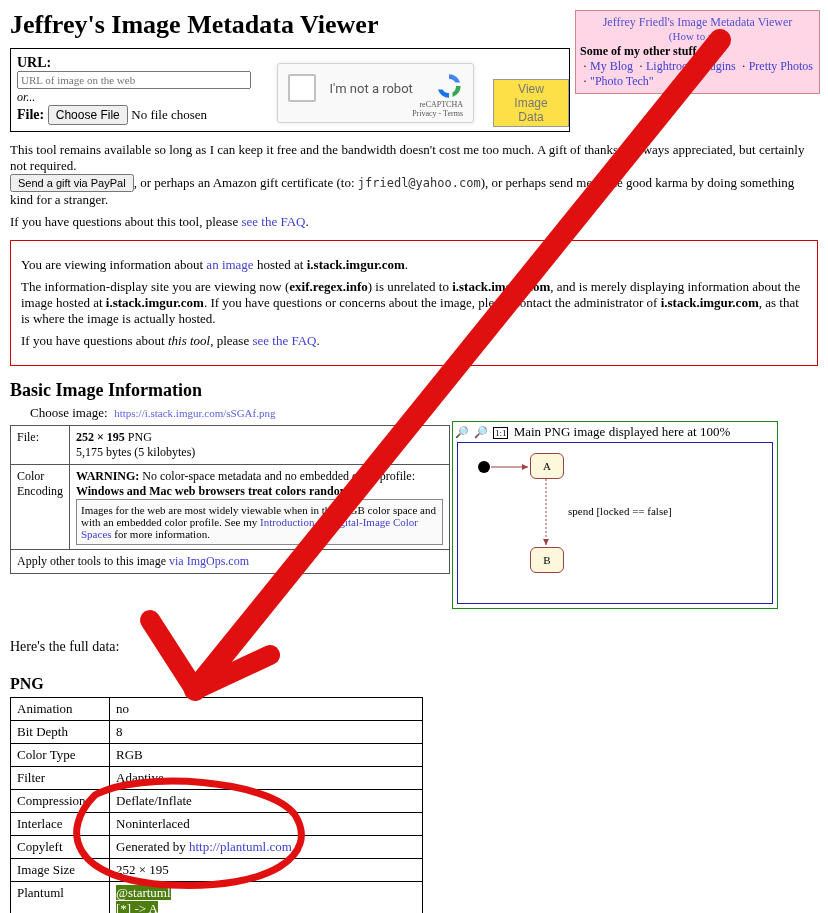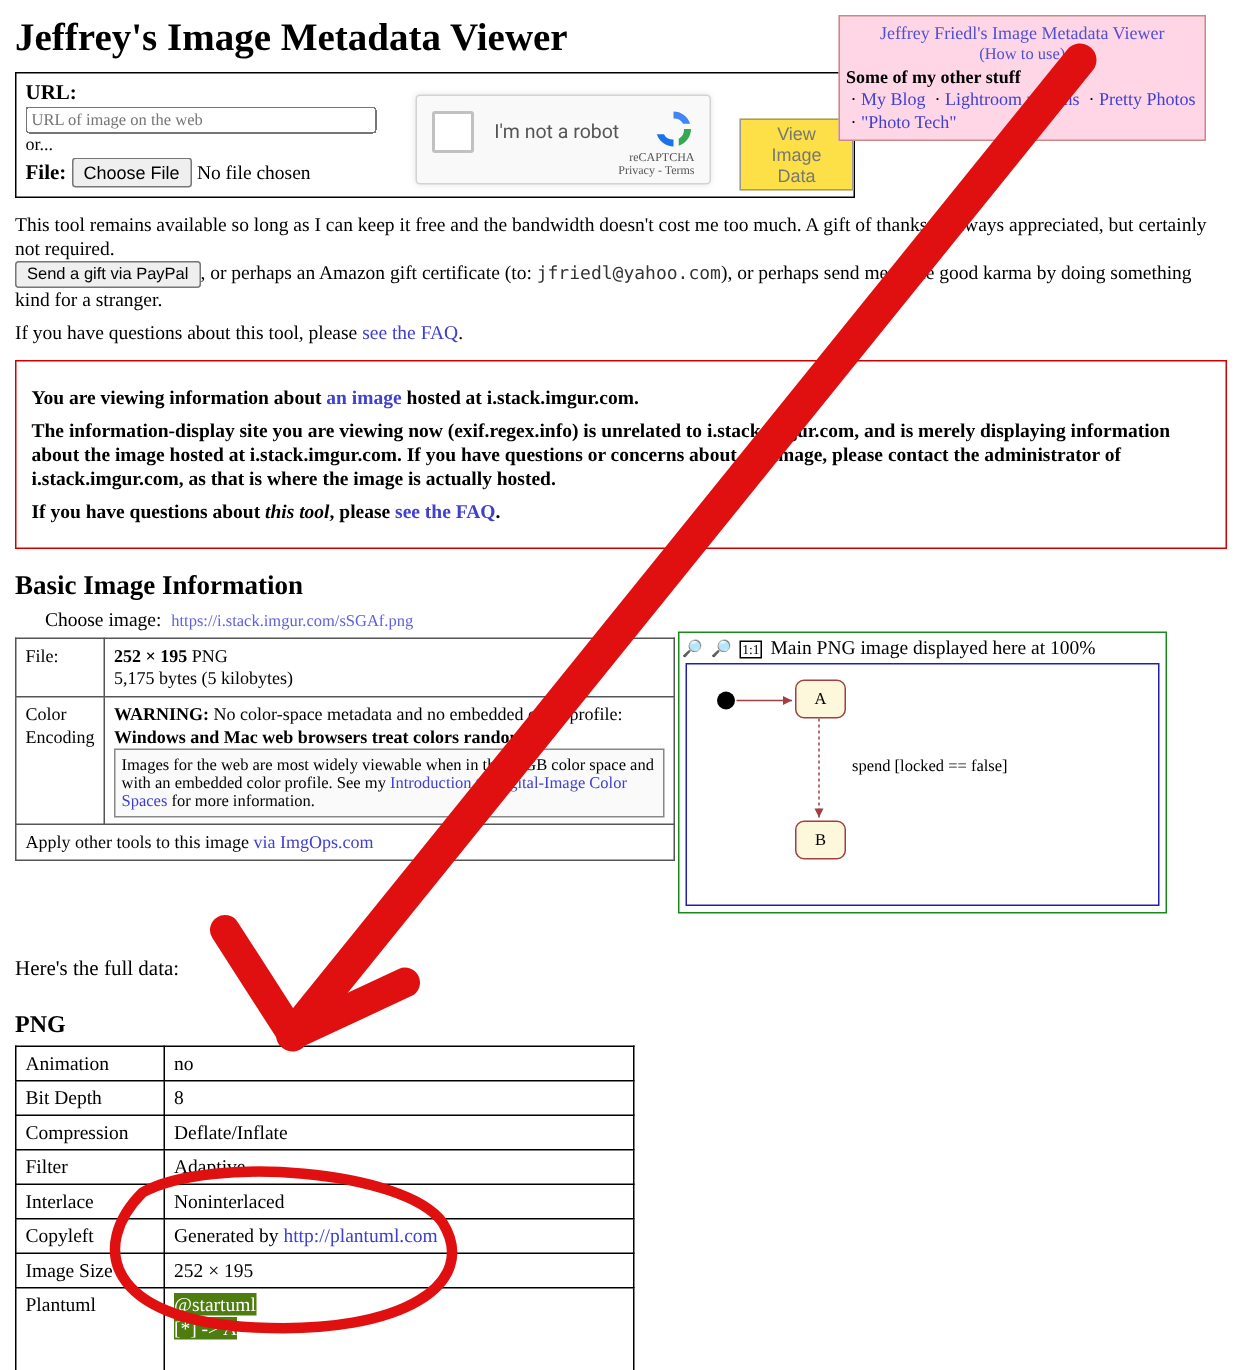--- a/index.html
+++ b/index.html
@@ -1,38 +1,38 @@
 <!DOCTYPE html>
 <html><head>
   <meta charset="utf-8">
   <style>
     body { margin:0; padding:10px; font-family:"Times New Roman", serif; font-size:14px; color:#000; background:#fff; width:828px; box-sizing:border-box; position:relative; }
     h1 { font-size:26px; margin:0 0 8px 0; font-weight:bold; }
     a { color:#4040d0; text-decoration:none; }
-    .pink-box { position:absolute; top:10px; right:24px; width:235px; background:#ffd6e6; border:1px solid #c88; padding:4px; font-size:12px; z-index:10; }
+    .pink-box { position:absolute; top:10px; right:8px; width:235px; background:#ffd6e6; border:1px solid #c88; padding:4px; font-size:12px; z-index:10; }
     .pink-box .title { text-align:center; color:#5050d0; font-size:12px; }
     .pink-box .howto { text-align:center; color:#5050d0; font-size:11px; display:block; }
     .pink-box .other-label { font-weight:bold; font-size:12px; margin-top:2px; }
     .pink-box .other-links { font-size:12px; }
     .url-box { border:1px solid #000; padding:6px; margin-bottom:10px; width:546px; position:relative; }
     .url-box label { font-weight:bold; }
     .url-box input[type=text] { width:226px; font-size:11px; font-family:serif; color:#888; }
     .file-btn { font-size:12px; }
     .file-label { font-size:13px; }
     .captcha { display:inline-block; border:1px solid #d3d3d3; border-radius:3px; padding:10px 10px 4px 10px; background:#f9f9f9; width:175px; position:absolute; left:266px; top:14px; box-shadow:0 0 4px rgba(0,0,0,0.1); }
     .captcha .cb { display:inline-block; width:24px; height:24px; border:2px solid #c1c1c1; border-radius:2px; vertical-align:middle; background:#fff; }
     .captcha .txt { font-family:Roboto,Arial,sans-serif; font-size:13px; color:#555; vertical-align:middle; margin-left:10px; }
     .captcha .logo { text-align:right; font-size:8px; color:#555; margin-top:-30px; }
     .captcha .logo svg{display:block;margin-left:auto;}
     .viewbtn { position:absolute; left:482px; top:30px; font-size:12px; color:#777; background:#fde047; border:1px solid #999; padding:2px 6px; }
     .para { font-size:13px; margin:6px 0; }
     .sendbtn { font-size:11px; }
     .mono { font-family:monospace; font-size:12px; color:#333; }
     .redbox { border:1px solid #d00000; padding:10px; margin:10px 0; font-size:13px; }
-    .redbox p { margin:6px 0;font-weight:bold; }
+    .redbox p { margin:6px 0; }
     h2.sect { font-size:18px; font-weight:bold; margin:14px 0 4px 0; }
     .target-line { margin-left:20px; font-size:13px; }
     .target-line .tl { color:#6060e0; font-size:11px; font-family:serif; }
     .info-wrap { display:flex; align-items:flex-start; gap:2px; }
     table.info { border-collapse:collapse; font-size:12px; width:440px; margin-top:4px; }
     table.info td { border:1px solid #555; padding:4px 6px; vertical-align:top; }
     .warnbox { border:1px solid #888; padding:4px; font-size:11px; background:#fafafa; }
     .applyrow td { font-size:12px; }
     .preview-box { border:1px solid #1a8a1a; padding:2px; width:320px; font-size:13px; }
     .preview-icons span { display:inline-block; font-size:11px; margin-right:2px; }
@@ -61,21 +61,21 @@
     &nbsp;·&nbsp;<a href="#">My Blog</a>
     &nbsp;·&nbsp;<a href="#">Lightroom plugins</a>
     &nbsp;·&nbsp;<a href="#">Pretty Photos</a>
     &nbsp;·&nbsp;<a href="#">"Photo Tech"</a>
   </div>
 </div>
 
 <div class="url-box">
   <label>URL:</label><br>
   <input type="text" placeholder="URL of image on the web" style=""><br>
-  <span style="font-size:12px;">or...</span><br>
+  <span style="font-style:italic;font-size:12px;">or...</span><br>
   <label>File:</label>
   <button class="file-btn">Choose File</button>
   <span class="file-label">No file chosen</span>
 
   <div class="captcha">
     <span class="cb"></span>
     <span class="txt">I'm not a robot</span>
     <div class="logo">
       <svg width="28" height="28" viewBox="0 0 24 24">
           <path fill="#4285f4" d="M12 2a10 10 0 0 1 9.5 7h-4A6 6 0 0 0 12 6V2z"></path>
@@ -158,26 +158,30 @@
   <tbody>
       <tr>
         <td class="k">Animation</td>
         <td style="width:300px">no</td>
       </tr>
   <tr>
         <td class="k">Bit Depth</td>
         <td>8</td>
       </tr>
   <tr>
+        <td class="k">Color Type</td>
+        <td>RGB</td>
+      </tr>
+  <tr>
+        <td class="k">Filter</td>
+        <td>Adaptive</td>
+      </tr>
+  <tr>
         <td class="k">Compression</td>
         <td>Deflate/Inflate</td>
-      </tr>
-  <tr>
-        <td class="k">Filter</td>
-        <td>Adaptive</td>
       </tr>
   <tr>
         <td class="k">Interlace</td>
         <td>Noninterlaced</td>
       </tr>
   <tr>
         <td class="k">Copyleft</td>
         <td><span>Generated by </span><a href="#">http://plantuml.com</a></td>
       </tr>
   <tr>

